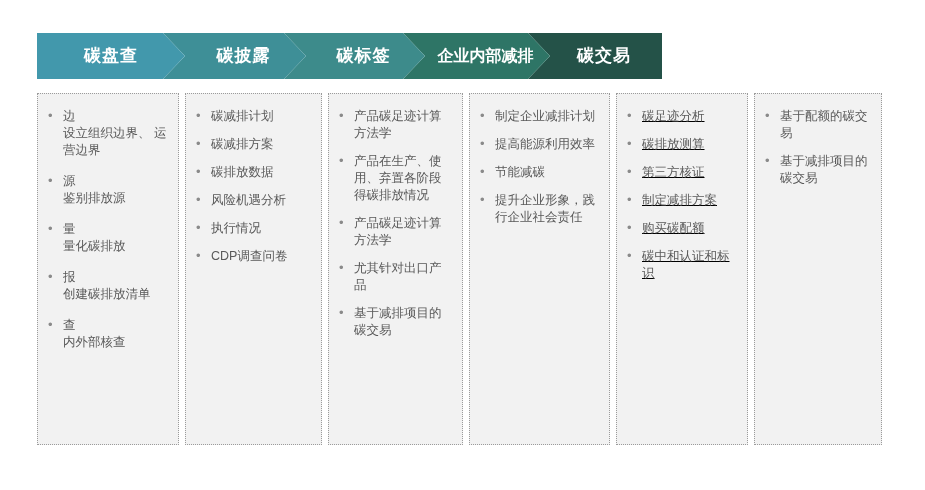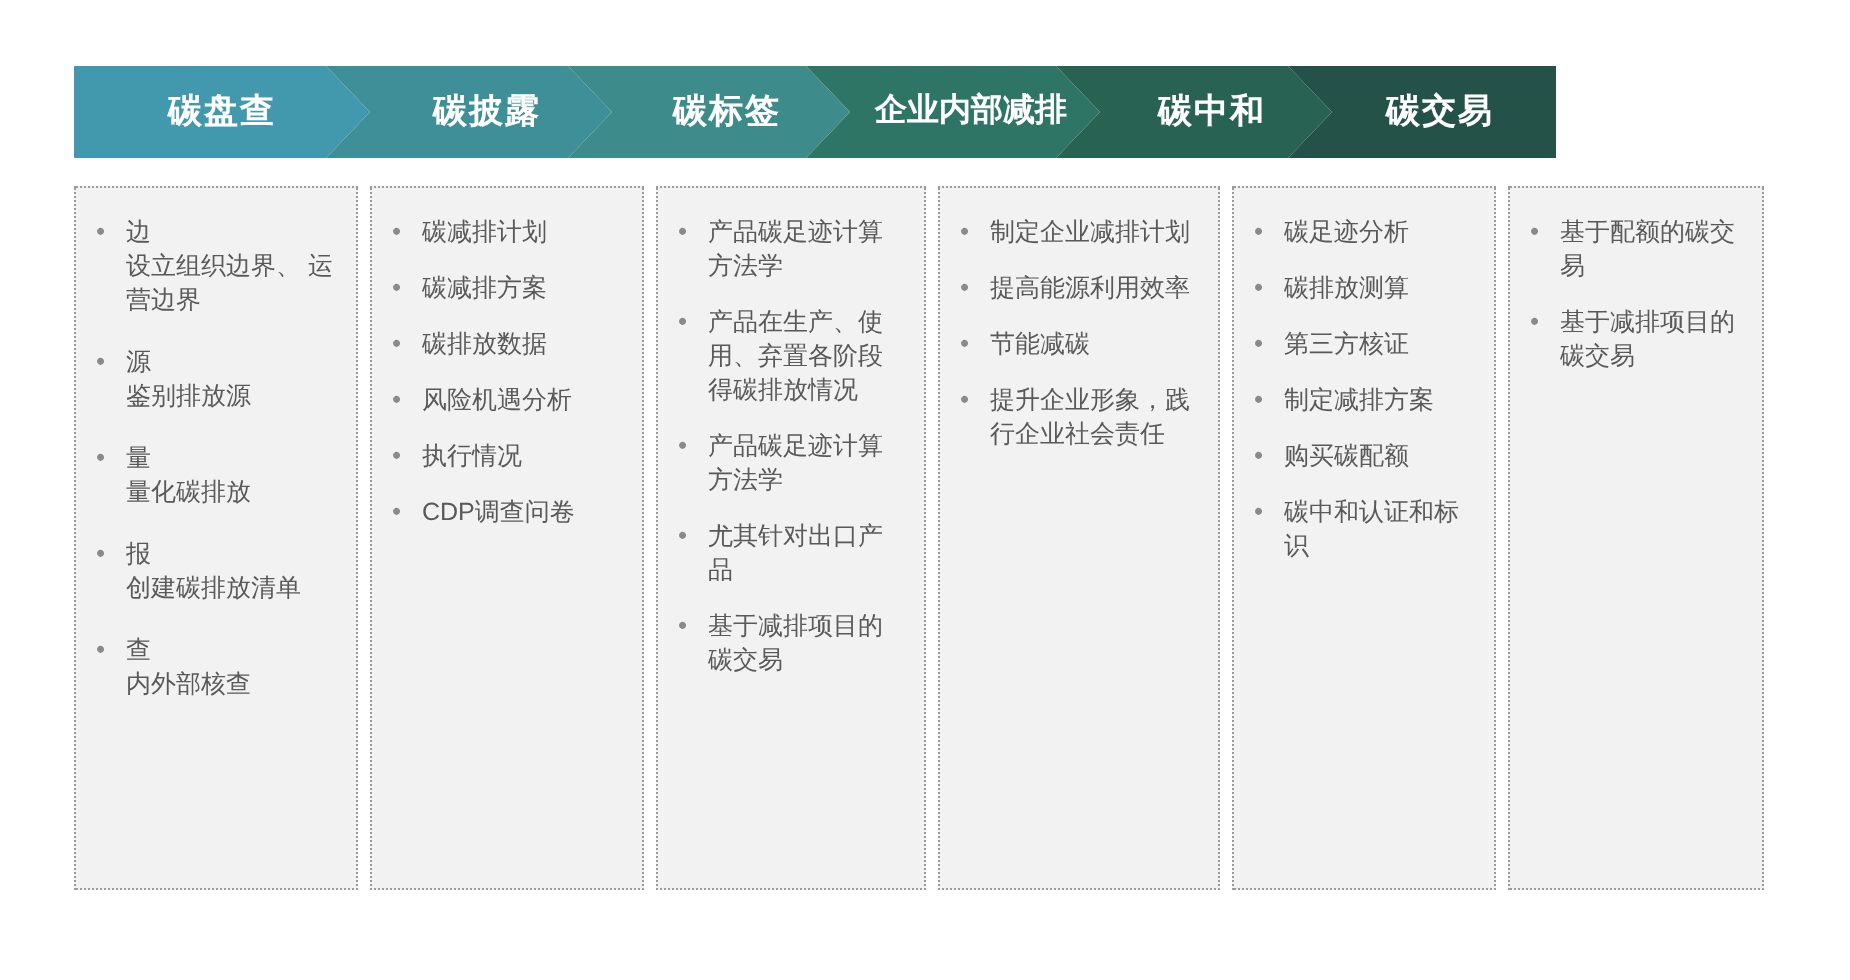--- a/index.html
+++ b/index.html
@@ -99,26 +99,20 @@
           <path d="M0,0 L119,0 L141,23 L119,46 L0,46 L22,23 Z" fill="#3d8b8b"></path>
         </svg>
         <span class="chev-label" style="padding-left: 18px;">碳标签</span>
       </div>
       <div class="chev tight" style="width: 147px; margin-left: -22px; z-index: 17;">
         <svg class="chev-bg" width="147" height="46" viewBox="0 0 147 46" preserveAspectRatio="none">
           <path d="M0,0 L125,0 L147,23 L125,46 L0,46 L22,23 Z" fill="#2e7566"></path>
         </svg>
         <span class="chev-label" style="padding-left: 18px;">企业内部减排</span>
       </div>
-      <div class="chev" style="width: 138px; margin-left: -22px; z-index: 16;">
-        <svg class="chev-bg" width="138" height="46" viewBox="0 0 138 46" preserveAspectRatio="none">
-          <path d="M0,0 L116,0 L138,23 L116,46 L0,46 L22,23 Z" fill="#286253"></path>
-        </svg>
-        <span class="chev-label" style="padding-left: 18px;">碳中和</span>
-      </div>
       <div class="chev" style="width: 134px; margin-left: -22px; z-index: 15;">
         <svg class="chev-bg" width="134" height="46" viewBox="0 0 134 46" preserveAspectRatio="none">
           <path d="M0,0 L134,0 L134,46 L0,46 L22,23 Z" fill="#245248"></path>
         </svg>
         <span class="chev-label" style="padding-left: 18px; text-align: right;">碳交易</span>
       </div>
     </div>
 
   <div class="body-row">
       <div class="bodybox" style="width: 142px; margin-right: 6px;">
@@ -166,21 +160,21 @@
         </ul>
       </div>
       <div class="bodybox" style="width: 141px; margin-right: 6px;">
         <ul class="blist">
           <li>制定企业减排计划</li>
           <li>提高能源利用效率</li>
           <li>节能减碳</li>
           <li>提升企业形象，践行企业社会责任</li>
         </ul>
       </div>
-      <div class="bodybox" style="width: 132px; margin-right: 6px;">
+      <div class="bodybox" style="width: 132px; margin-right: 6px; text-decoration: underline;">
         <ul class="blist">
           <li>碳足迹分析</li>
           <li>碳排放测算</li>
           <li>第三方核证</li>
           <li>制定减排方案</li>
           <li>购买碳配额</li>
           <li>碳中和认证和标识</li>
         </ul>
       </div>
       <div class="bodybox" style="width: 128px; margin-right: 0px;">

